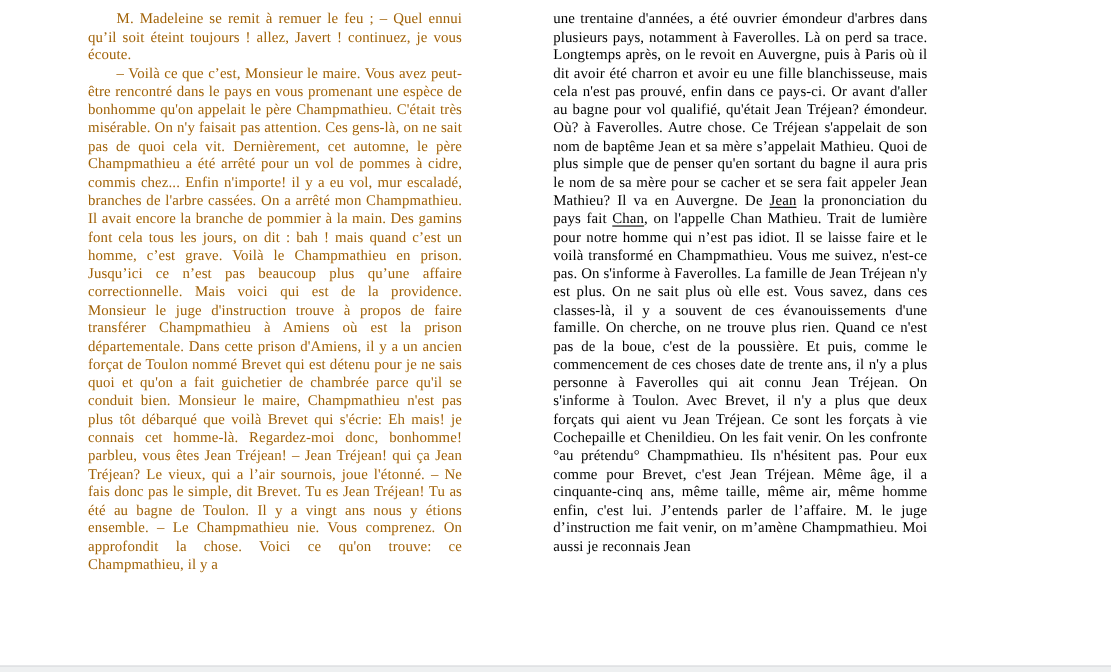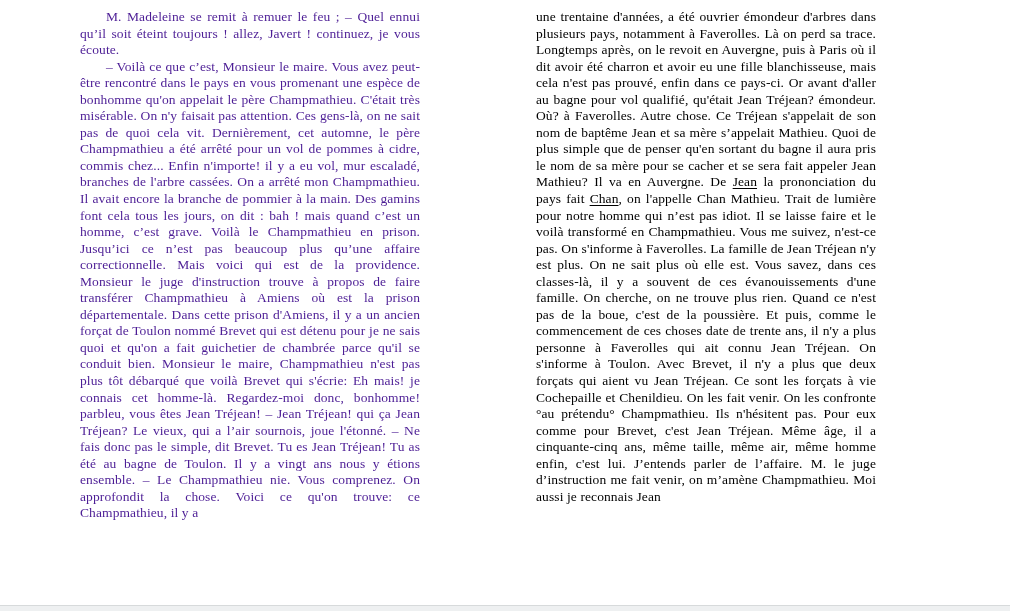--- a/index.html
+++ b/index.html
@@ -25,41 +25,41 @@
   .column {
     width: 340px;
     padding-top: 9px;
     font-size: 13.5px;
     line-height: 16.55px;
     text-align: justify;
     color: #000000;
     letter-spacing: 0.1px;
   }
   .col-left  { margin-left: 80px; }
-  .col-right { margin-left: 116px; font-family: Liberation Serif, serif; }
+  .col-right { margin-left: 83px; font-family: Liberation Serif, serif; }
   .column p { margin: 0; }
   .column p.indent { text-indent: 26px; }
   .u { text-decoration: underline; text-underline-offset: 2px; }
   .bottom-strip {
     position: absolute;
     left: 0;
     top: 605px;
     width: 1010px;
     height: 6px;
     box-sizing: border-box;
     border-top: 1px solid #d7dadb;
     background: #eef0f1;
   }
 </style>
 </head>
 <body style="background: rgb(255, 255, 255);">
 
 <div class="page">
   <div class="columns">
-    <div class="column col-left" style="color: #4c1d95;">
+    <div class="column col-left" style="color: #a16207;">
         <p class="indent"><span>M. Madeleine se remit à remuer le feu ; – Quel ennui qu’il soit éteint toujours ! allez, Javert ! continuez, je vous écoute.</span></p>
         <p class="indent"><span>– Voilà ce que c’est, Monsieur le maire. Vous avez peut-être rencontré dans le pays en vous promenant une espèce de bonhomme qu'on appelait le père Champmathieu. C'était très misérable. On n'y faisait pas attention. Ces gens-là, on ne sait pas de quoi cela vit. Dernièrement, cet automne, le père Champmathieu a été arrêté pour un vol de pommes à cidre, commis chez... Enfin n'importe! il y a eu vol, mur escaladé, branches de l'arbre cassées. On a arrêté mon Champmathieu. Il avait encore la branche de pommier à la main. Des gamins font cela tous les jours, on dit : bah ! mais quand c’est un homme, c’est grave. Voilà le Champmathieu en prison. Jusqu’ici ce n’est pas beaucoup plus qu’une affaire correctionnelle. Mais voici qui est de la providence. Monsieur le juge d'instruction trouve à propos de faire transférer Champmathieu à Amiens où est la prison départementale. Dans cette prison d'Amiens, il y a un ancien forçat de Toulon nommé Brevet qui est détenu pour je ne sais quoi et qu'on a fait guichetier de chambrée parce qu'il se conduit bien. Monsieur le maire, Champmathieu n'est pas plus tôt débarqué que voilà Brevet qui s'écrie: Eh mais! je connais cet homme-là. Regardez-moi donc, bonhomme! parbleu, vous êtes Jean Tréjean! – Jean Tréjean! qui ça Jean Tréjean? Le vieux, qui a l’air sournois, joue l'étonné. – Ne fais donc pas le simple, dit Brevet. Tu es Jean Tréjean! Tu as été au bagne de Toulon. Il y a vingt ans nous y étions ensemble. – Le Champmathieu nie. Vous comprenez. On approfondit la chose. Voici ce qu'on trouve: ce Champmathieu, il y a</span></p>
       </div>
     <div class="column col-right" style="color: rgb(0, 0, 0);">
         <p><span>une trentaine d'années, a été ouvrier émondeur d'arbres dans plusieurs pays, notamment à Faverolles. Là on perd sa trace. Longtemps après, on le revoit en Auvergne, puis à Paris où il dit avoir été charron et avoir eu une fille blanchisseuse, mais cela n'est pas prouvé, enfin dans ce pays-ci. Or avant d'aller au bagne pour vol qualifié, qu'était Jean Tréjean? émondeur. Où? à Faverolles. Autre chose. Ce Tréjean s'appelait de son nom de baptême Jean et sa mère s’appelait Mathieu. Quoi de plus simple que de penser qu'en sortant du bagne il aura pris le nom de sa mère pour se cacher et se sera fait appeler Jean Mathieu? Il va en Auvergne. De </span><span class="u">Jean</span><span> la prononciation du pays fait </span><span class="u">Chan</span><span>, on l'appelle Chan Mathieu. Trait de lumière pour notre homme qui n’est pas idiot. Il se laisse faire et le voilà transformé en Champmathieu. Vous me suivez, n'est-ce pas. On s'informe à Faverolles. La famille de Jean Tréjean n'y est plus. On ne sait plus où elle est. Vous savez, dans ces classes-là, il y a souvent de ces évanouissements d'une famille. On cherche, on ne trouve plus rien. Quand ce n'est pas de la boue, c'est de la poussière. Et puis, comme le commencement de ces choses date de trente ans, il n'y a plus personne à Faverolles qui ait connu Jean Tréjean. On s'informe à Toulon. Avec Brevet, il n'y a plus que deux forçats qui aient vu Jean Tréjean. Ce sont les forçats à vie Cochepaille et Chenildieu. On les fait venir. On les confronte °au prétendu° Champmathieu. Ils n'hésitent pas. Pour eux comme pour Brevet, c'est Jean Tréjean. Même âge, il a cinquante-cinq ans, même taille, même air, même homme enfin, c'est lui. J’entends parler de l’affaire. M. le juge d’instruction me fait venir, on m’amène Champmathieu. Moi aussi je reconnais Jean</span></p>
       </div>
   </div>
   <div class="bottom-strip" style="background: rgb(238, 240, 241); border-top-color: rgb(215, 218, 219);"></div>
 </div>
 

